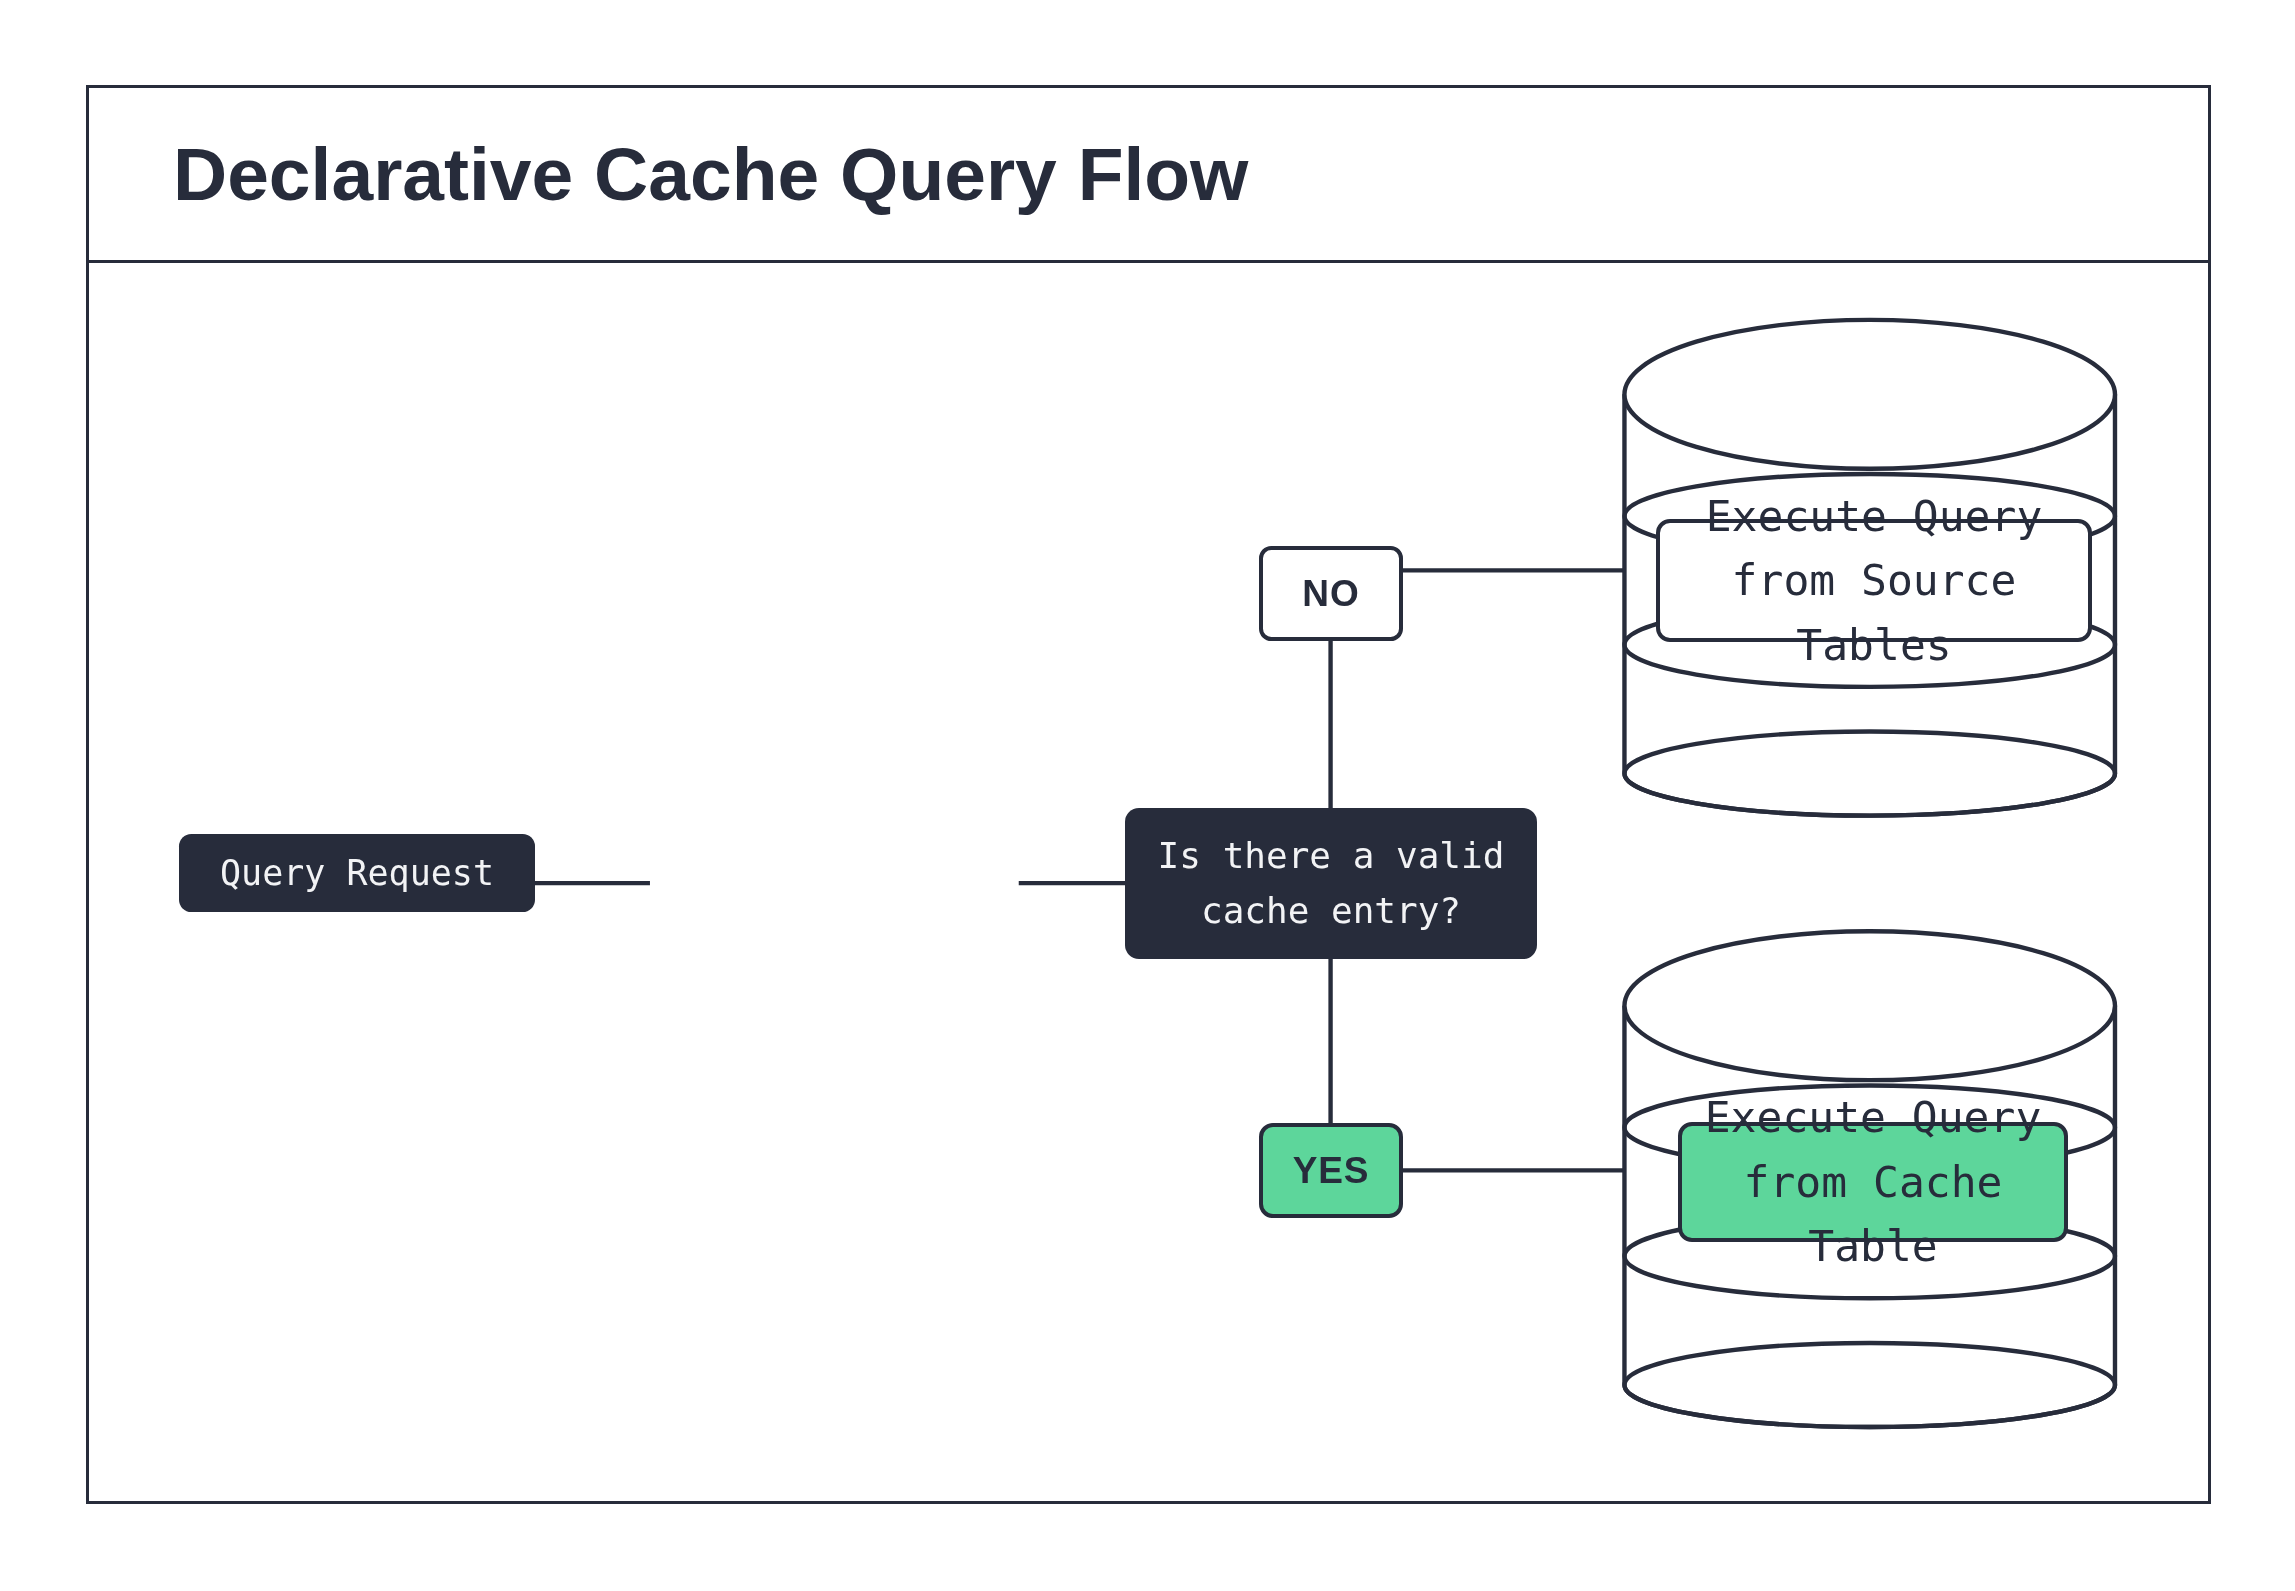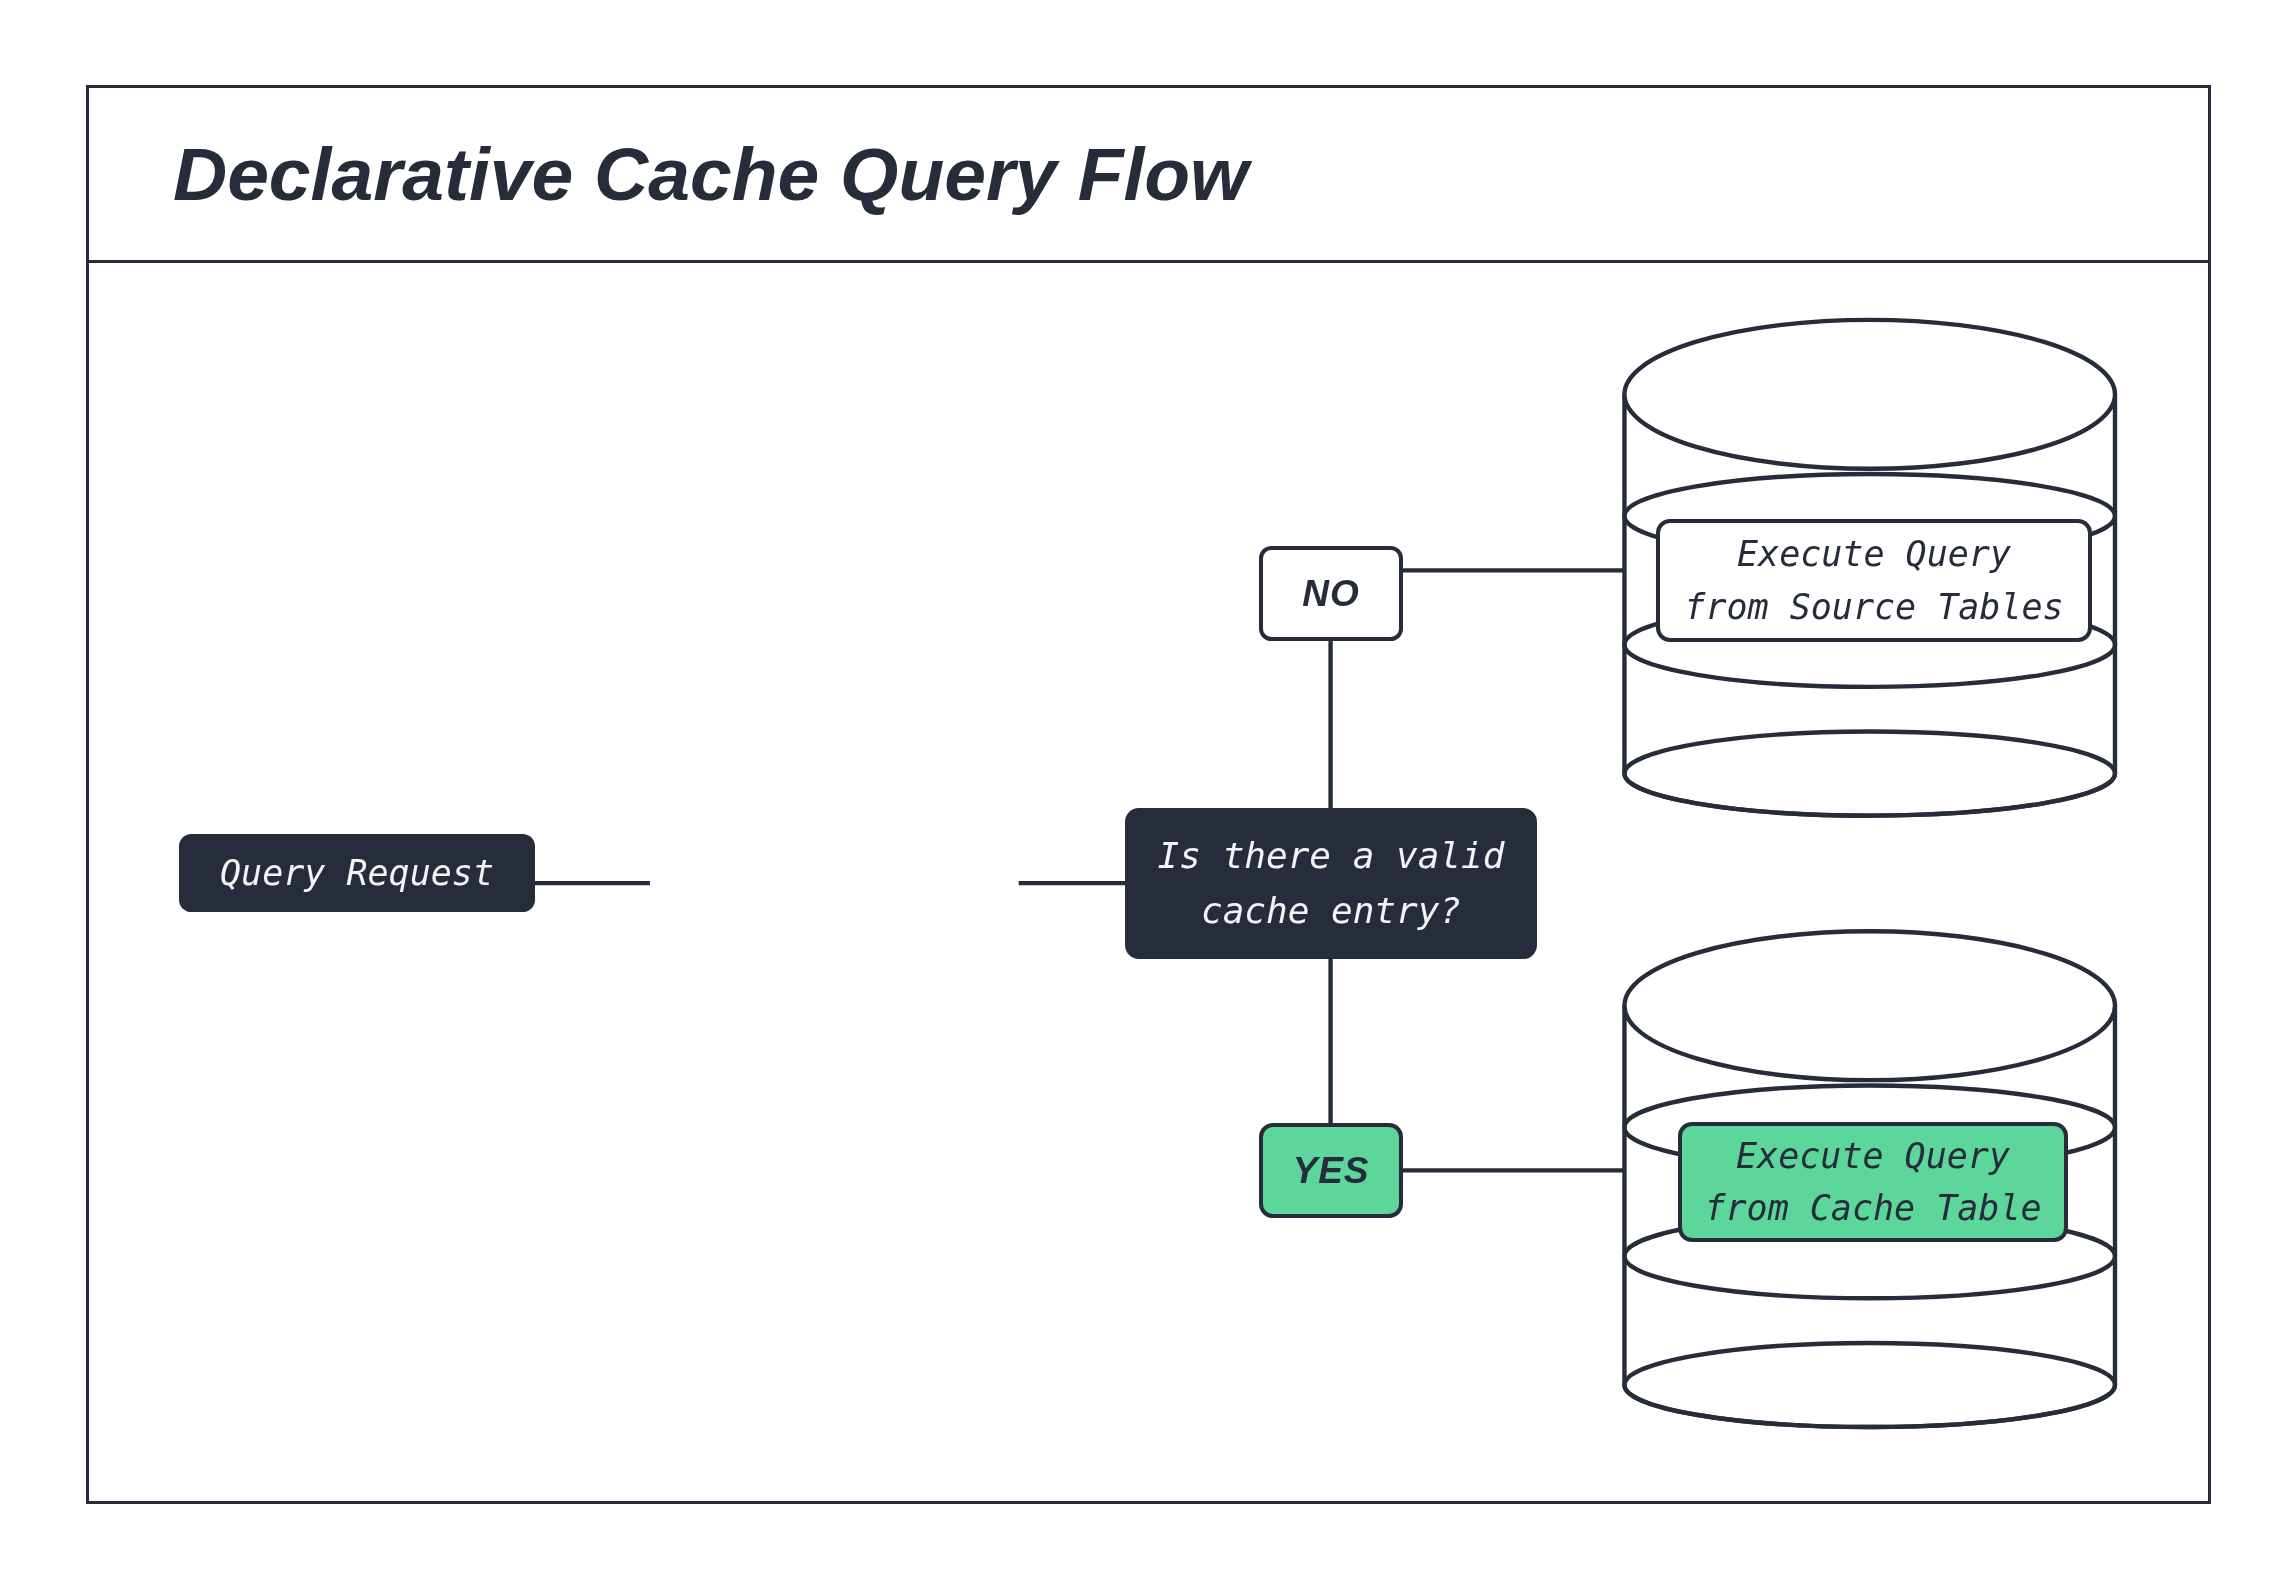--- a/index.html
+++ b/index.html
@@ -12,21 +12,20 @@
   }
   * { margin: 0; padding: 0; box-sizing: border-box; }
   html, body { background: var(--white); }
   .canvas {
     position: relative;
     width: 2295px;
     height: 1591px;
     background: var(--white);
     overflow: hidden;
     font-family: var(--font-sans);
-    font-style: italic;
   }
   .frame {
     position: absolute;
     left: 86px; top: 85px;
     width: 2125px; height: 1419px;
     border: 3.5px solid var(--dark);
     background: transparent;
   }
   .header {
     position: absolute;
@@ -85,21 +84,21 @@
     font-family: var(--font-sans);
     font-weight: 700;
     font-size: 37px;
     letter-spacing: 0.9px;
     white-space: nowrap;
   }
   .node-no  { left: 1259px; top: 523px;  width: 144px; height: 95px; margin-top: 23px; }
   .node-yes { left: 1259px; top: 1123px; width: 144px; height: 95px; }
   .db-label {
     border-radius: 14px;
-    font-size: 35px;
+    font-size: 43px;
     line-height: 1.5;
     z-index: 3;
   }
   .db-label-source { left: 1656px; top: 519px;  width: 436px; height: 123px; }
   .db-label-cache  { left: 1678px; top: 1122px; width: 390px; height: 120px; }
   .cyl-body { fill: var(--white); stroke: var(--dark); stroke-width: 5; }
   .cyl-ellipse { fill: var(--white); stroke: var(--dark); stroke-width: 5; }
   .cyl-seam { fill: none; stroke: var(--dark); stroke-width: 5; }
   .connector { stroke: var(--dark); stroke-width: 5; }
 </style>

